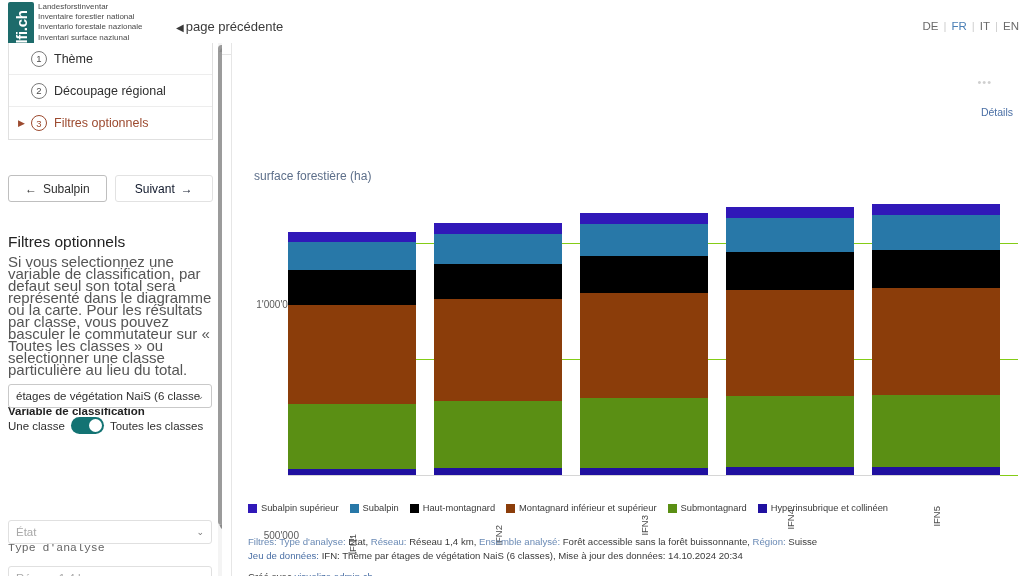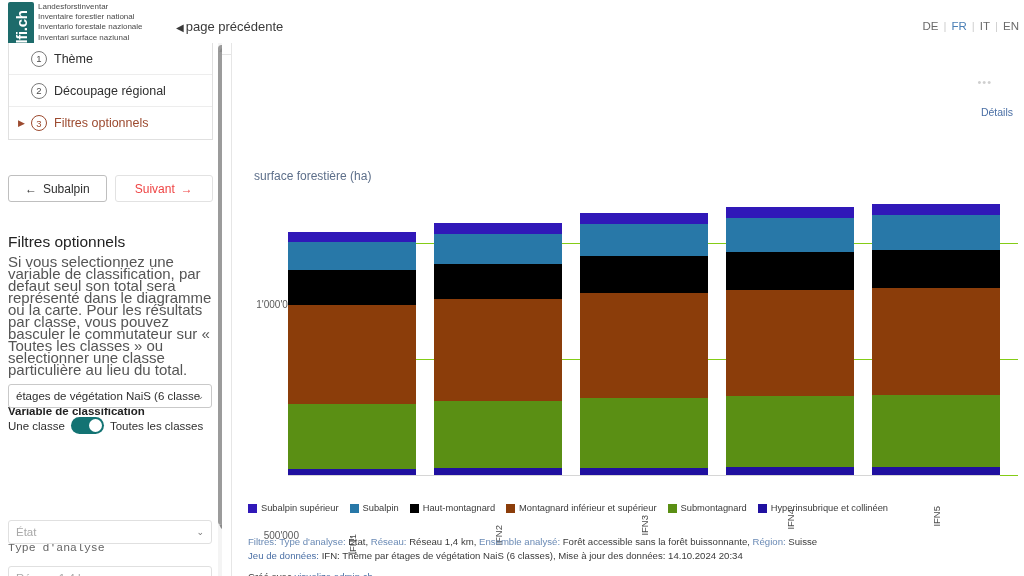--- a/index.html
+++ b/index.html
@@ -118,21 +118,21 @@
     border: 1px solid #bfbfbf;
     border-radius: 3px;
     background: #ffffff;
     font-size: 12px;
     color: #2f2f2f;
     display: flex; align-items: center; justify-content: center;
     gap: 6px;
     cursor: pointer;
   }
   .btn.disabled {
-    color: #ef4444;
+    color: #0f172a;
     border-color: #e2e2e2;
     cursor: default;
     text-align: right;
   }
 
   .panel-title {
     position: absolute; left: 8px; top: 190px;
     font-size: 15.5px;
     color: #222;
     font-weight: normal;

